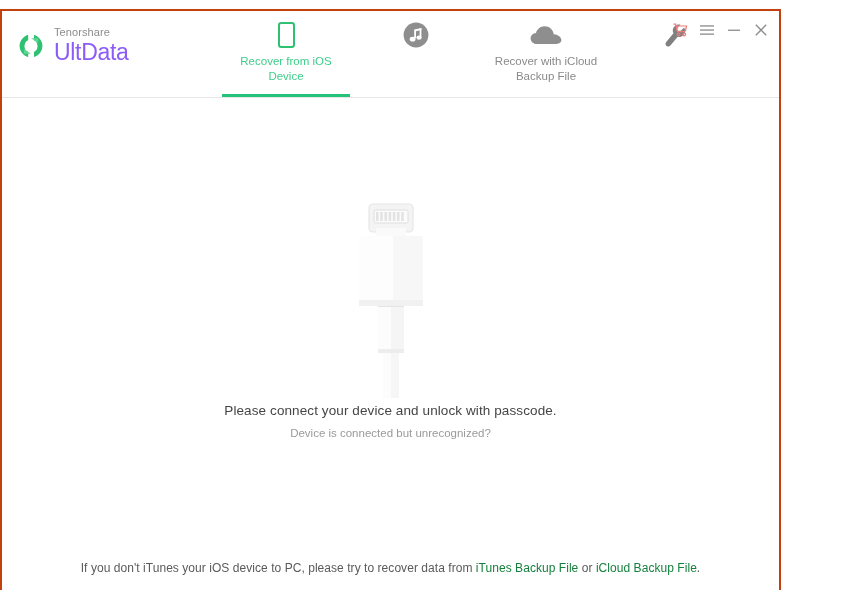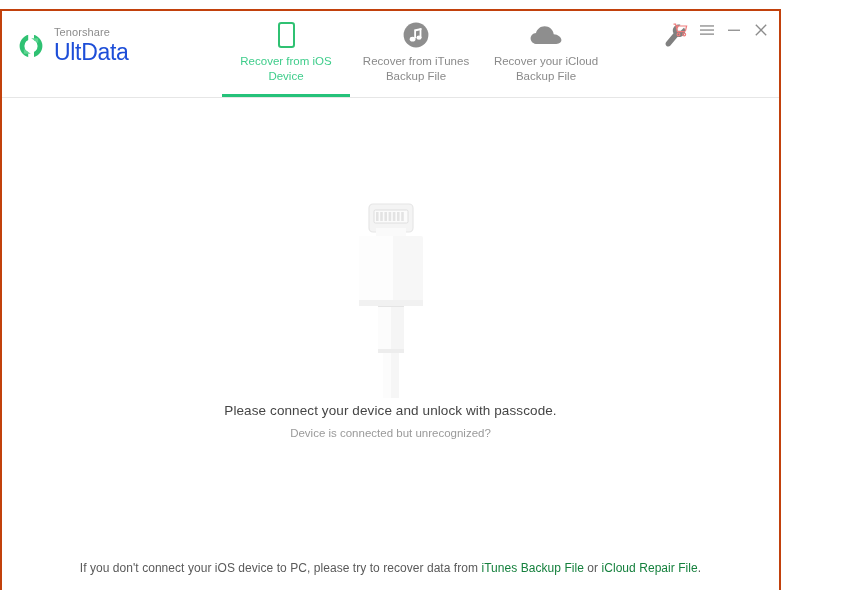--- a/index.html
+++ b/index.html
@@ -50,21 +50,21 @@
     line-height: 1;
   }
   .brand-sub {
     font-size: 11px;
     color: #8c8c8c;
     letter-spacing: 0.1px;
     margin-bottom: 3px;
   }
   .brand-title {
     font-size: 23px;
-    color: #1d4ed8;
+    color: #8b5cf6;
     letter-spacing: -0.3px;
   }
 
   
   .tabs {
     position: absolute;
     left: 219px;
     top: 0;
     height: 86px;
     display: flex;
@@ -220,33 +220,32 @@
       <div class="tab">
         <span class="tab-icon">
           <svg width="26" height="26" viewBox="0 0 26 26">
             <circle cx="13" cy="13" r="12.4" fill="#8e8e8e"></circle>
             <path d="M11.2 7.6 L18.4 6.0 L18.4 8.0 L13.0 9.2 L13.0 16.2 L11.2 16.2 Z" fill="#ffffff"></path>
             <ellipse cx="9.6" cy="17.2" rx="2.9" ry="2.4" fill="#ffffff"></ellipse>
             <ellipse cx="16.0" cy="15.6" rx="2.6" ry="2.2" fill="#ffffff"></ellipse>
             <rect x="16.6" y="6.4" width="1.8" height="9.4" fill="#ffffff"></rect>
           </svg>
         </span>
-        <span class="tab-label">Recover from iTunes Backup File</span>
 
       </div>
 
       <div class="tab">
         <span class="tab-icon">
           <svg width="32" height="22" viewBox="0 0 32 22">
             <path d="M7.4 20 C3.2 20 0.6 17.3 0.6 14.4 C0.6 11.6 2.9 9.2 6.0 9.0
                      C7.0 5.0 10.4 2.2 14.6 2.2 C19.3 2.2 23.2 5.7 23.7 10.2
                      C28.0 10.5 31.4 13.0 31.4 16.0 C31.4 18.6 28.6 20 25.0 20 Z" fill="#8e8e8e"></path>
           </svg>
         </span>
-        <span class="tab-label">Recover your iCloud Backup File</span>
+        <span class="tab-label">Recover with iCloud Backup File</span>
 
       </div>
 
       <div class="tab">
         <span class="tab-icon">
           <svg width="24" height="25" viewBox="0 0 24 25">
             <path d="M15.0 1.5 C11.5 1.5 8.8 4.2 8.8 7.6 C8.8 8.6 9.0 9.5 9.5 10.3
                      L2.2 19.0 C1.2 20.2 1.3 21.9 2.5 22.9 C3.7 23.9 5.4 23.7 6.4 22.5
                      L13.5 14.0 C14.0 14.1 14.5 14.1 15.0 14.1 C18.5 14.1 21.2 11.4 21.2 8.0
                      C21.2 6.7 20.8 5.5 20.1 4.5 L16.8 7.7 L13.4 7.7 L13.4 4.3 L16.6 1.9
@@ -320,18 +319,18 @@
         <rect x="47" y="150" width="8" height="45" fill="#fcfcfc"></rect>
       </svg>
     </div>
 
     <div class="prompt">
       <div class="prompt-main">Please connect your device and unlock with passcode.</div>
       <span class="prompt-link">Device is connected but unrecognized?</span>
     </div>
 
     <div class="footer-note">
-      <span>If you don't connect your iOS device to PC, please try to recover data from </span><a>iTunes Backup File</a><span> or </span><a>iCloud Repair File</a><span>.</span>
+      <span>If you don't iTunes your iOS device to PC, please try to recover data from </span><a>iTunes Backup File</a><span> or </span><a>iCloud Backup File</a><span>.</span>
     </div>
 
   </div>
 
 </div>
 
 </body></html>

